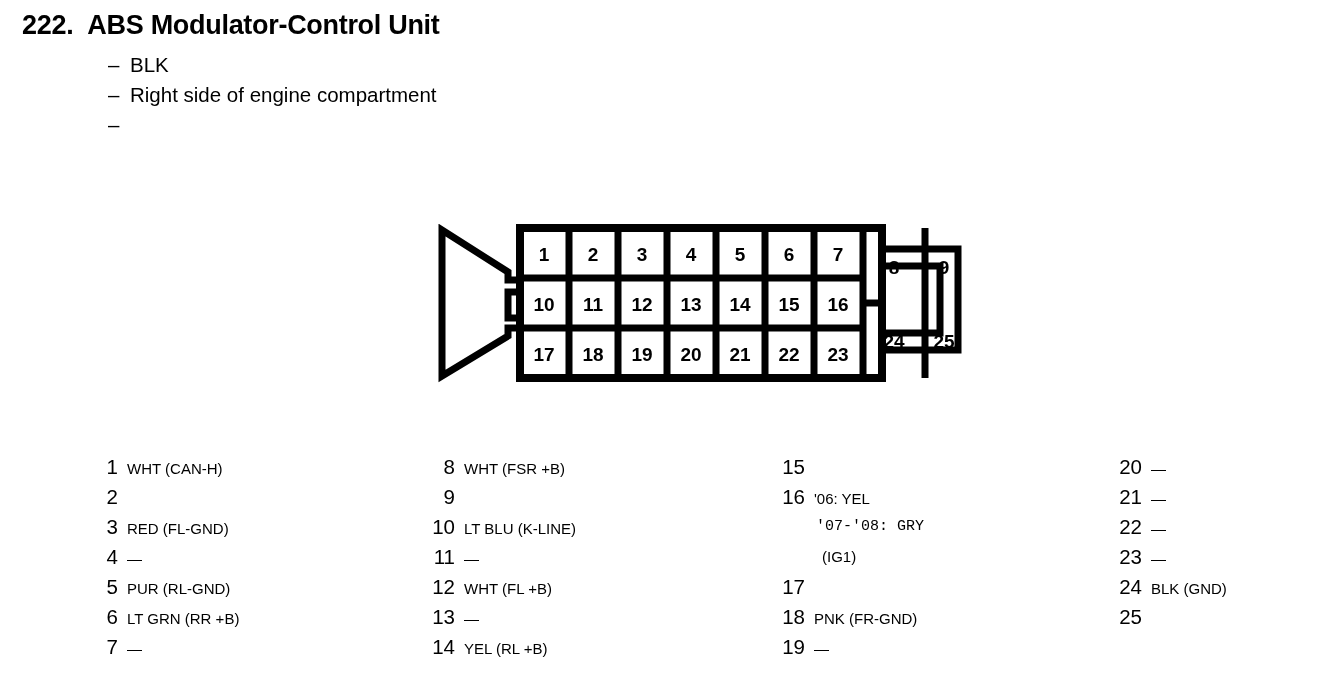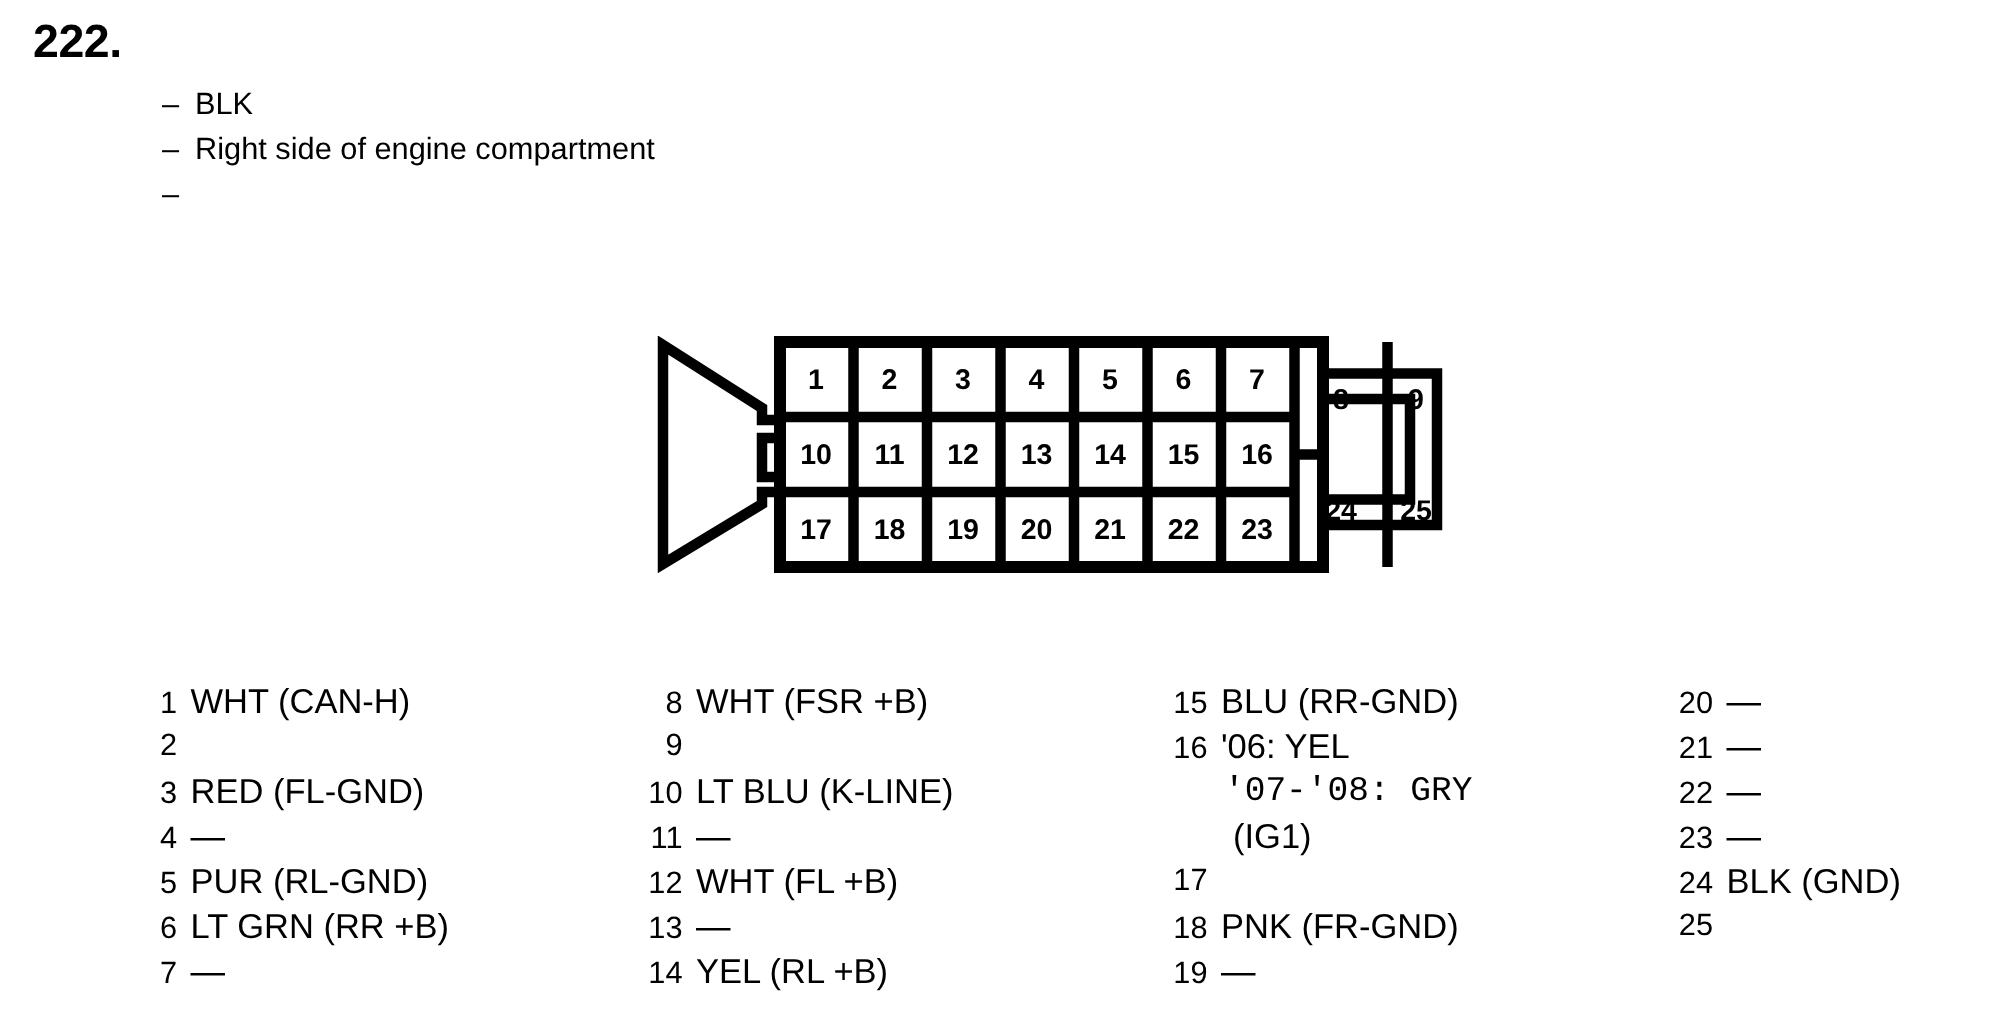--- a/index.html
+++ b/index.html
@@ -19,21 +19,21 @@
   
   .header-block {
     position: absolute;
     left: 22px;
     top: 10px;
     width: 1280px;
   }
   .title-row {
     display: flex;
     align-items: flex-end;
-    font-size: 31px;
+    font-size: 27px;
     font-weight: bold;
     letter-spacing: -0.3px;
     white-space: nowrap;
   }
   .title-number {
     margin-right: 14px;
   }
   .bullet-list {
     margin-top: 9px;
     margin-left: 86px;
@@ -94,38 +94,39 @@
     white-space: nowrap;
   }
   .pin-num {
     flex: 0 0 30px;
     text-align: right;
     font-size: 20.5px;
     line-height: 30px;
   }
   .pin-label {
     margin-left: 9px;
-    font-size: 23px;
+    font-size: 15px;
     line-height: 30px;
   }
   .pin-cont {
     display: flex;
     height: 30px;
     white-space: nowrap;
   }
   .pin-cont .pin-num { visibility: hidden; }
   .pin-cont-1 .pin-label { margin-left: 11px; font-family: Liberation Mono, monospace; }
   .pin-cont-2 .pin-label { margin-left: 17px; text-align: center; }
 </style>
 </head>
 <body>
 
 <div class="header-block">
   <div class="title-row">
     <span class="title-number">222.</span>
+    <span>ABS Modulator-Control Unit</span>
   </div>
   <div class="bullet-list">
     <div class="bullet-line">
       <span class="bullet-dash">–</span>
       <span>BLK</span>
     </div>
     <div class="bullet-line">
       <span class="bullet-dash">–</span>
       <span>Right side of engine compartment</span>
     </div>
@@ -249,21 +250,20 @@
     </div>
     <div class="pin-row">
       <span class="pin-num">14</span>
       <span class="pin-label">YEL (RL +B)</span>
     </div>
   </div>
 
   <div class="pin-col pin-col-3">
     <div class="pin-row">
       <span class="pin-num">15</span>
-      <span class="pin-label">BLU (RR-GND)</span>
     </div>
     <div class="pin-row">
       <span class="pin-num">16</span>
       <span class="pin-label">'06: YEL</span>
     </div>
     <div class="pin-cont pin-cont-1">
       <span class="pin-num">16</span>
       <span class="pin-label">'07-'08: GRY</span>
     </div>
     <div class="pin-cont pin-cont-2">

